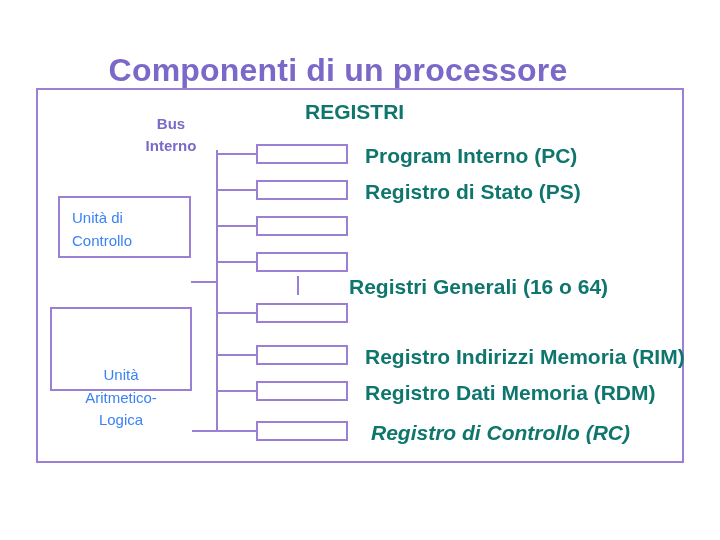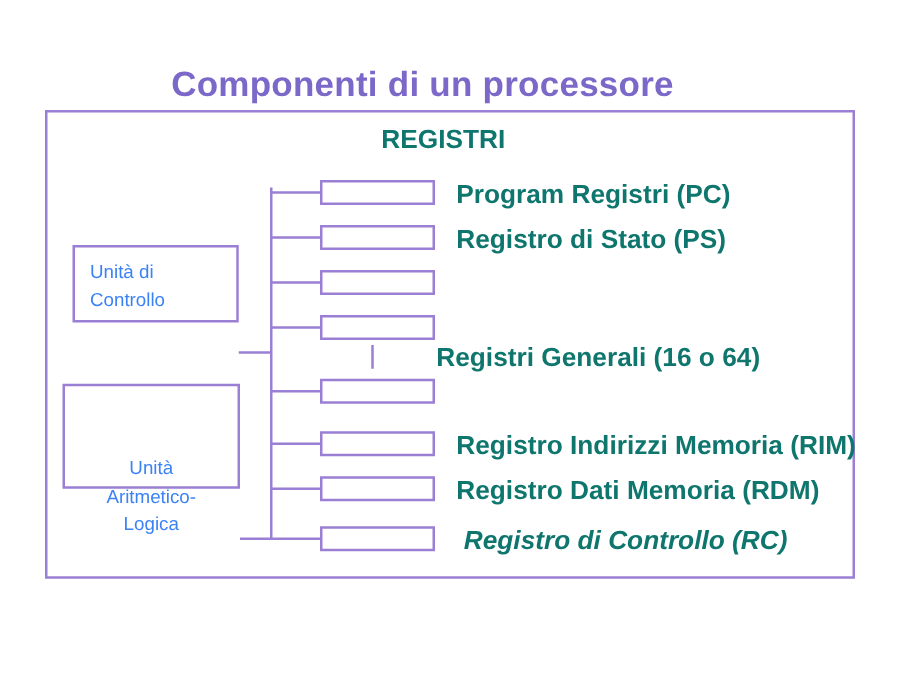--- a/index.html
+++ b/index.html
@@ -19,21 +19,21 @@
     left: 0; top: 0;
     width: 720px;
     height: 540px;
   }
   #title {
     position: absolute;
     left: 0;
     top: 52px;
     width: 676px;
     text-align: center;
-    font-size: 28px;
+    font-size: 32px;
     font-weight: bold;
     color: #7b68c8;
     letter-spacing: 0.2px;
   }
   #frame {
     position: absolute;
     left: 36px;
     top: 88px;
     width: 648px;
     height: 375px;
@@ -85,40 +85,42 @@
 </style>
 </head>
 <body>
 
 <div id="slide">
 
   <div id="title">Componenti di un processore</div>
 
   <div id="frame"></div>
 
+  <div class="lbl" style="left:131px; top:113px; width:80px; text-align:center;">Bus
+Interno</div>
 
   <div class="reg-label" style="left:305px; top:100px;">REGISTRI</div>
 
   <div class="box" style="left:58px; top:196px; width:133px; height:62px;"></div>
   <div class="unit-text" style="left:72px; top:207px; width:110px;">Unità di
 Controllo</div>
 
   <div class="box" style="left:50px; top:307px; width:142px; height:84px;"></div>
   <div class="unit-text" style="left:56px; top:318px; width:130px; text-align:center;margin-top:46px;">Unità
 Aritmetico-
 Logica</div>
 
   <div class="line vline" style="left:216px; top:150px; height:282px;"></div>
 
   <div class="line hline" style="left:191px; top:281px; width:26px;"></div>
   <div class="line hline" style="left:192px; top:430px; width:25px;"></div>
 
   <div class="line hline" style="left:216px; top:153px; width:40px;"></div>
   <div class="regbox" style="left:256px; top:144px;"></div>
-  <div class="reg-label" style="left:365px; top:144px;">Program Registri (PC)</div>
+  <div class="reg-label" style="left:365px; top:144px;">Program Interno (PC)</div>
 
   <div class="line hline" style="left:216px; top:189px; width:40px;"></div>
   <div class="regbox" style="left:256px; top:180px;"></div>
   <div class="reg-label" style="left:365px; top:180px;">Registro di Stato (PS)</div>
 
   <div class="line hline" style="left:216px; top:225px; width:40px;"></div>
   <div class="regbox" style="left:256px; top:216px;"></div>
 
   <div class="line hline" style="left:216px; top:261px; width:40px;"></div>
   <div class="regbox" style="left:256px; top:252px;"></div>

